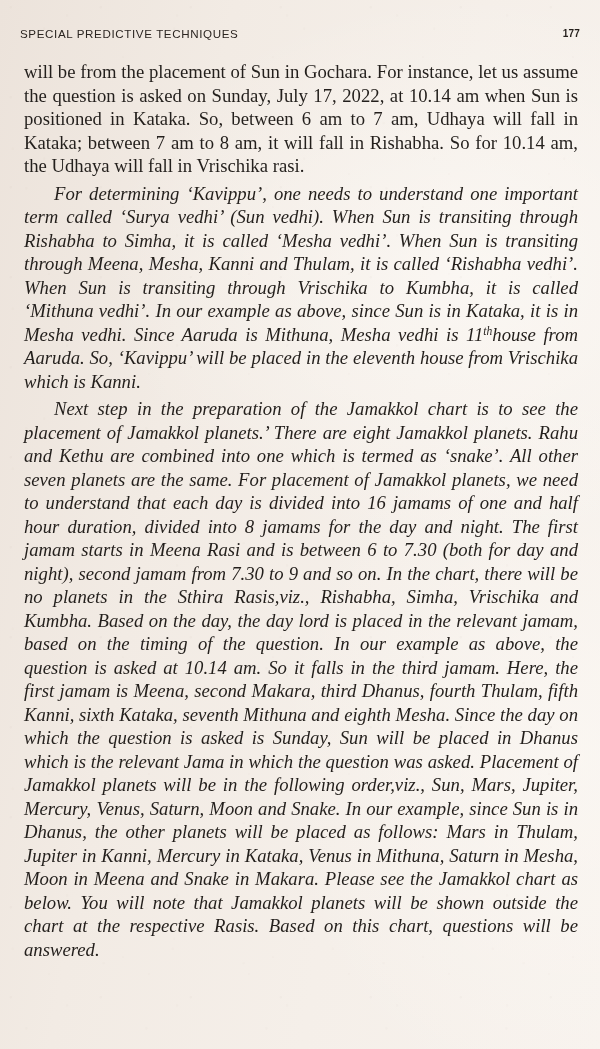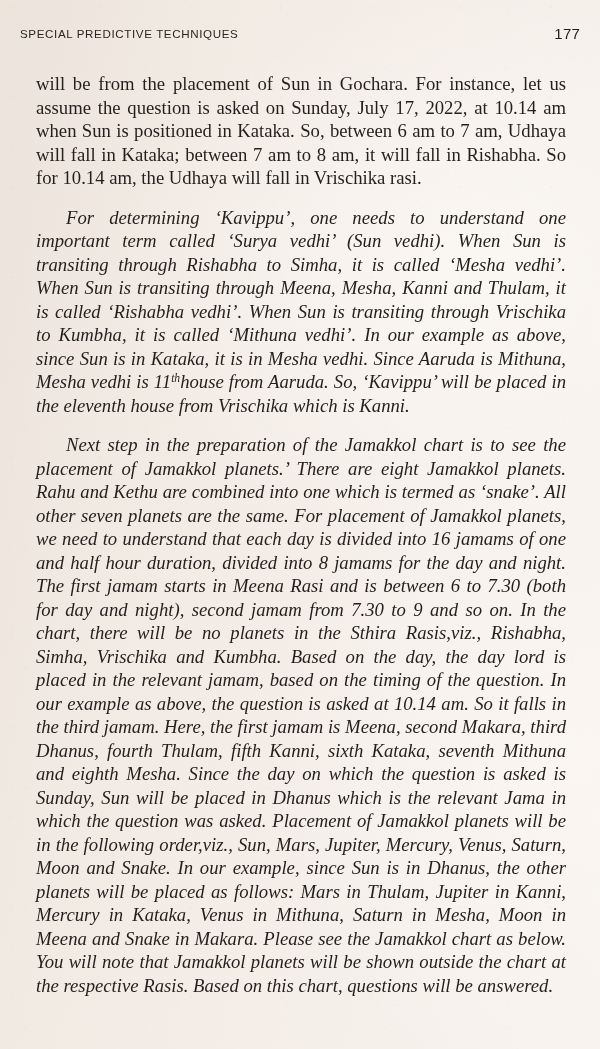--- a/index.html
+++ b/index.html
@@ -60,35 +60,35 @@
     font-family: "Liberation Sans", "DejaVu Sans", sans-serif;
   }
   .running-head-title {
     font-size: 11.6px;
     letter-spacing: 0.62px;
     color: #2b2521;
     white-space: nowrap;
     text-transform: uppercase;
   }
   .running-head-folio {
-    font-size: 15px;
-    font-weight: 400;
+    font-size: 10px;
+    font-weight: 700;
     letter-spacing: 0.2px;
     color: #241f1b;
   }
 
   
   .body-text {
     position: absolute;
     top: 56px;
     left: 20px;
     width: 562px;
   }
   .para {
-    margin: 16px;
+    margin: 4px;
     font-size: 18.7px;
     line-height: 23.5px;
     text-align: justify;
     text-justify: inter-word;
     hyphens: none;
     color: #231f1c;
     text-indent: 0;
   }
   .para.indent {
     text-indent: 30px;

